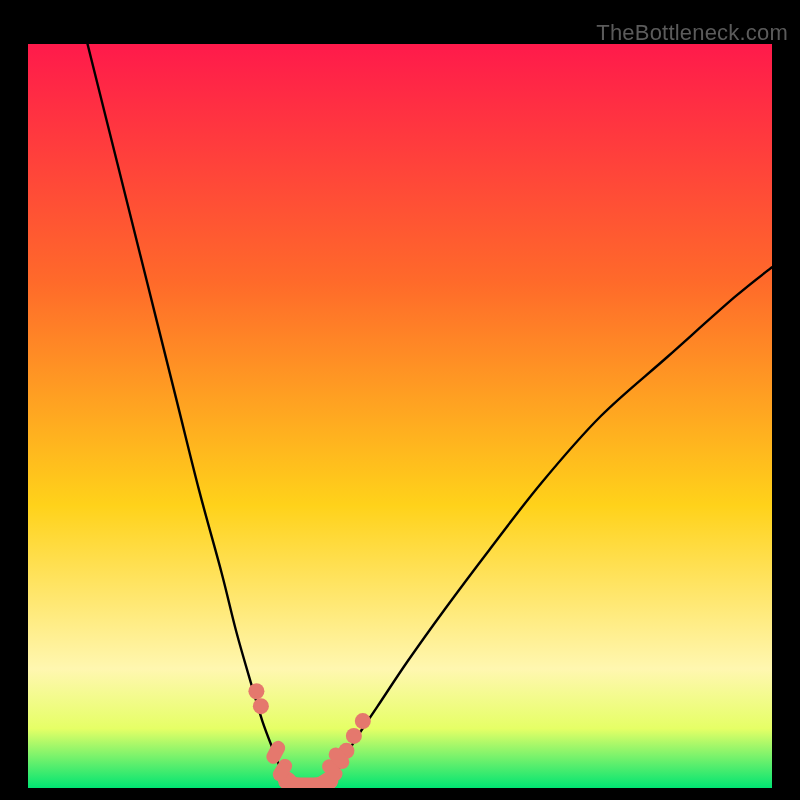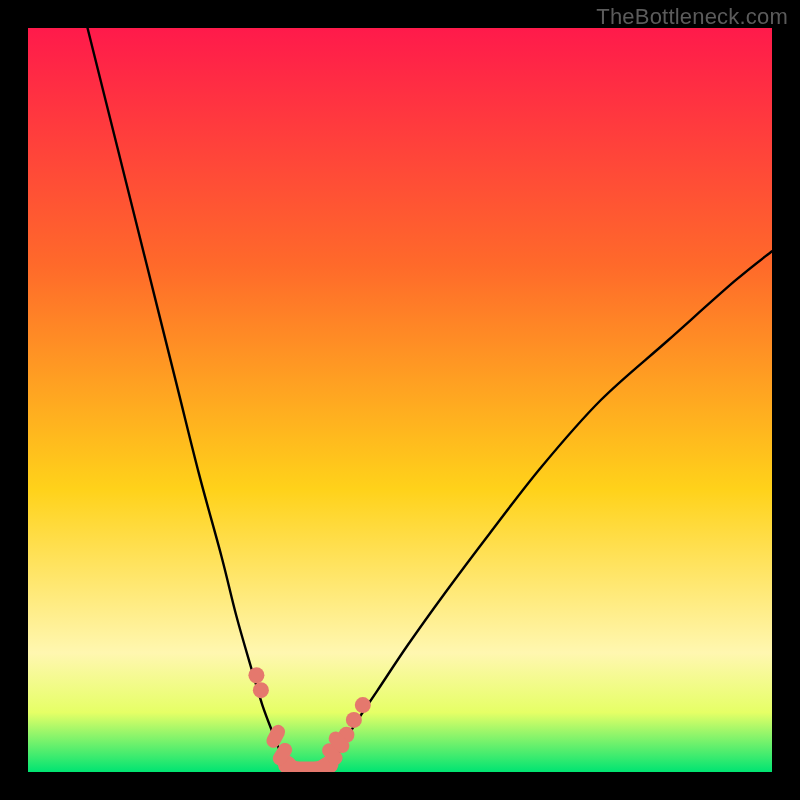--- a/index.html
+++ b/index.html
@@ -8,20 +8,21 @@
     width: 800px;
     height: 800px;
     background: #000;
     overflow: hidden;
     font-family: Arial, Helvetica, sans-serif;
   }
   .frame {
     position: absolute;
     inset: 0;
     background: #000;
+    margin-top: 16px;
   }
   .plot {
     position: absolute;
     left: 28px;
     top: 28px;
     width: 744px;
     height: 744px;
     overflow: hidden;
   }
   .watermark {

